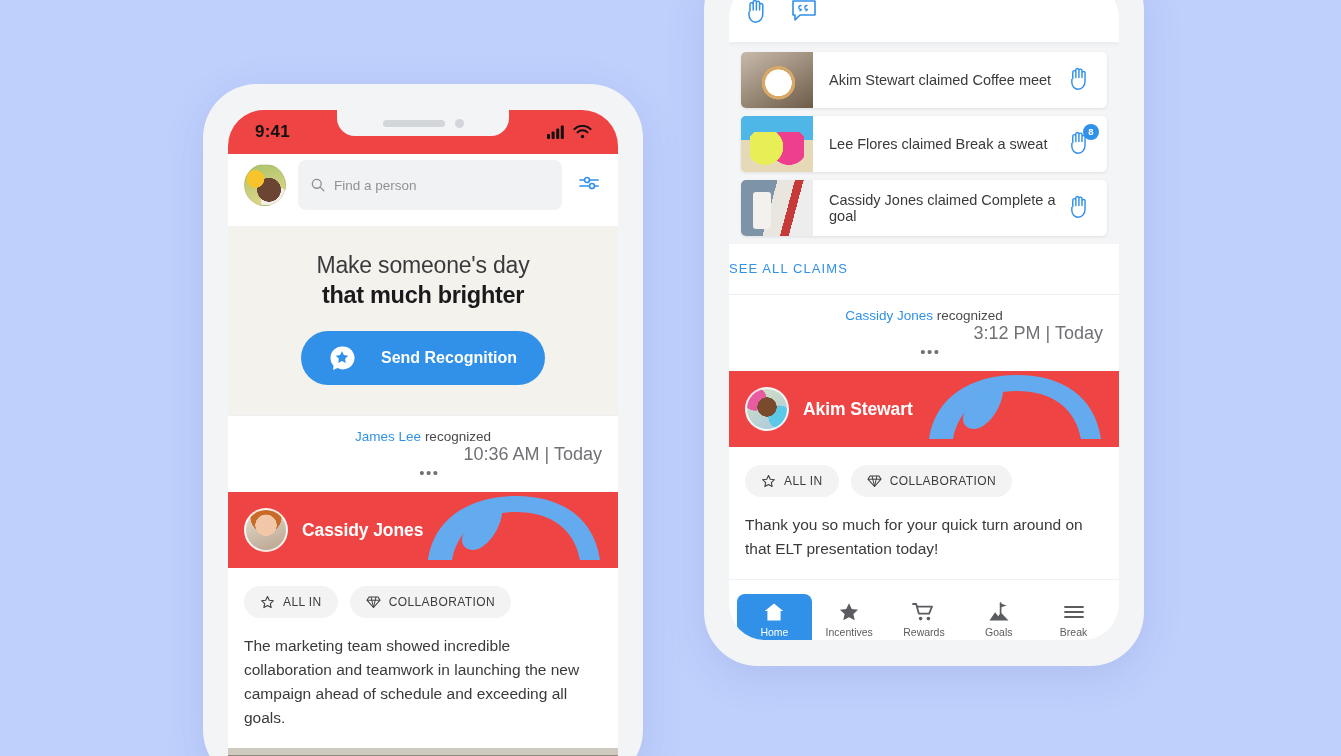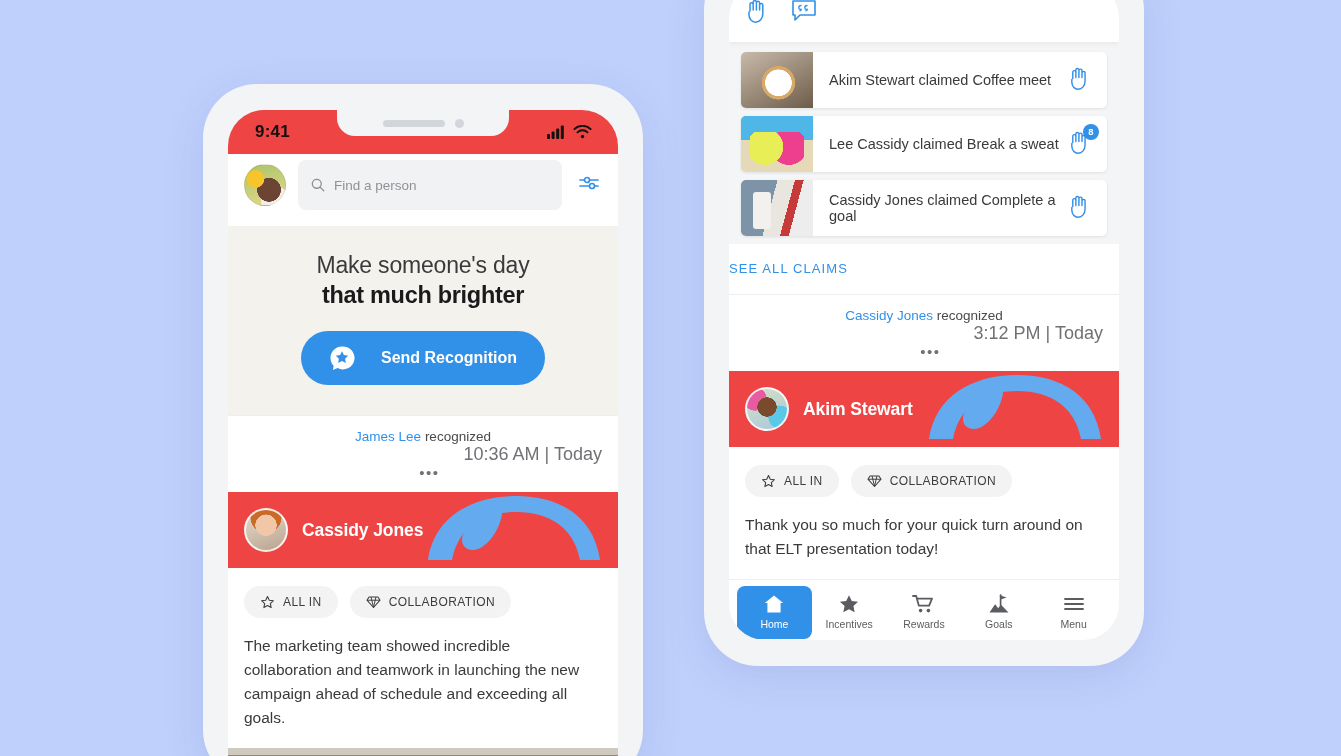--- a/index.html
+++ b/index.html
@@ -203,21 +203,21 @@
   .bottom-nav {
     background: #fff;
     display: flex; align-items: stretch;
     padding: 6px 8px 4px;
     border-top: 1px solid #EEF0F1;
   }
   .nav-item {
     flex: 1; display: flex; flex-direction: column;
     align-items: center; justify-content: center; gap: 4px;
     padding: 8px 0 9px; border-radius: 8px;
-    font-size: 10.5px; color: #5A5C60; cursor: pointer;
+    font-size: 10.5px; color: #5A5C60; cursor: pointer; margin-top: 8px;
   }
   .nav-item.active { background: #3190E8; color: #fff; }
   .home-ind {
     background: #fff; display:flex; justify-content:center;
     padding: 7px 0 9px;
   }
   .home-ind i { width: 136px; height: 5px; border-radius: 3px; background: #E2E4E6; display: block; }
 
   
   .ph-sunflower { background:
@@ -381,21 +381,21 @@
         <div class="ctext">Akim Stewart claimed Coffee meet</div>
         <div class="cact">
           <svg width="23" height="25" viewBox="0 0 24 26">
             <path d="M5 13V6.4a1.6 1.6 0 0 1 3.2 0V12m0-.5V4.2a1.6 1.6 0 0 1 3.2 0V12m0-.5V4.8a1.6 1.6 0 0 1 3.2 0V12m0-.2V7.2a1.6 1.6 0 0 1 3.2 0v8.4c0 5-3 8.6-7.3 8.6C6.9 24.2 4 21 4 16.8V14" fill="none" stroke="#3190E8" stroke-width="1.5" stroke-linecap="round" stroke-linejoin="round"></path>
           </svg>
         </div>
       </div>
 
       <div class="claim">
         <div class="thumb ph-sweat"></div>
-        <div class="ctext">Lee Cassidy claimed Break a sweat</div>
+        <div class="ctext">Lee Flores claimed Break a sweat</div>
         <div class="cact">
           <svg width="23" height="25" viewBox="0 0 24 26">
             <path d="M5 13V6.4a1.6 1.6 0 0 1 3.2 0V12m0-.5V4.2a1.6 1.6 0 0 1 3.2 0V12m0-.5V4.8a1.6 1.6 0 0 1 3.2 0V12m0-.2V7.2a1.6 1.6 0 0 1 3.2 0v8.4c0 5-3 8.6-7.3 8.6C6.9 24.2 4 21 4 16.8V14" fill="none" stroke="#3190E8" stroke-width="1.5" stroke-linecap="round" stroke-linejoin="round"></path>
           </svg>
           <span class="badge">8</span>
         </div>
       </div>
 
       <div class="claim">
         <div class="thumb ph-goal"></div>
@@ -474,21 +474,21 @@
           <path d="M1.5 18.4l5.6-8.2 3.1 4 2.6-3.6 7.7 7.8z" fill="#5A5C60"></path>
         </svg>
         <span>Goals</span>
       </div>
       <div class="nav-item">
         <svg width="22" height="20" viewBox="0 0 22 20">
           <line x1="2" y1="5" x2="20" y2="5" stroke="#5A5C60" stroke-width="1.8" stroke-linecap="round"></line>
           <line x1="2" y1="10" x2="20" y2="10" stroke="#5A5C60" stroke-width="1.8" stroke-linecap="round"></line>
           <line x1="2" y1="15" x2="20" y2="15" stroke="#5A5C60" stroke-width="1.8" stroke-linecap="round"></line>
         </svg>
-        <span>Menu</span>
+        <span>Break</span>
       </div>
     </div>
 
     <div class="home-ind">
         <i></i>
       </div>
   </div>
 </div>
 
 </body></html>

